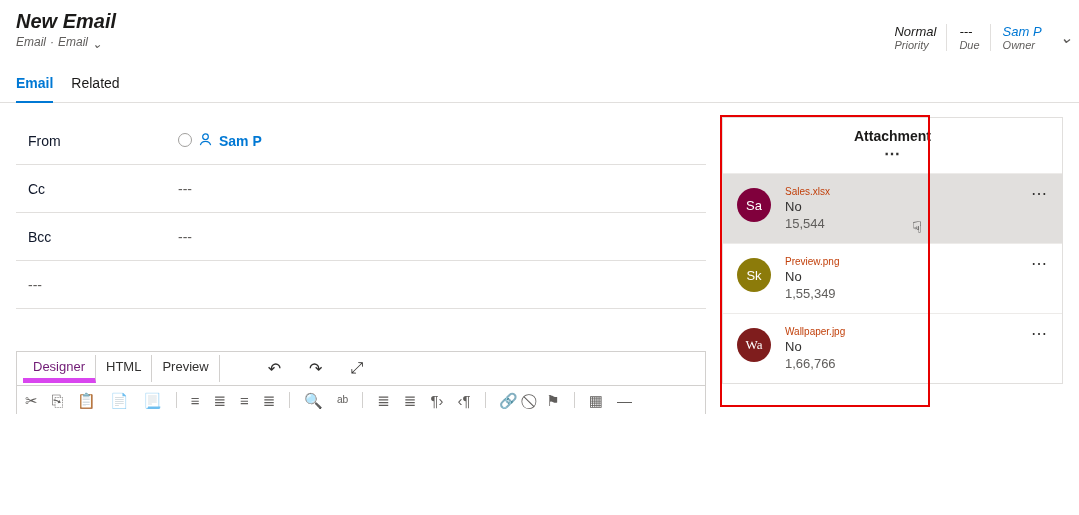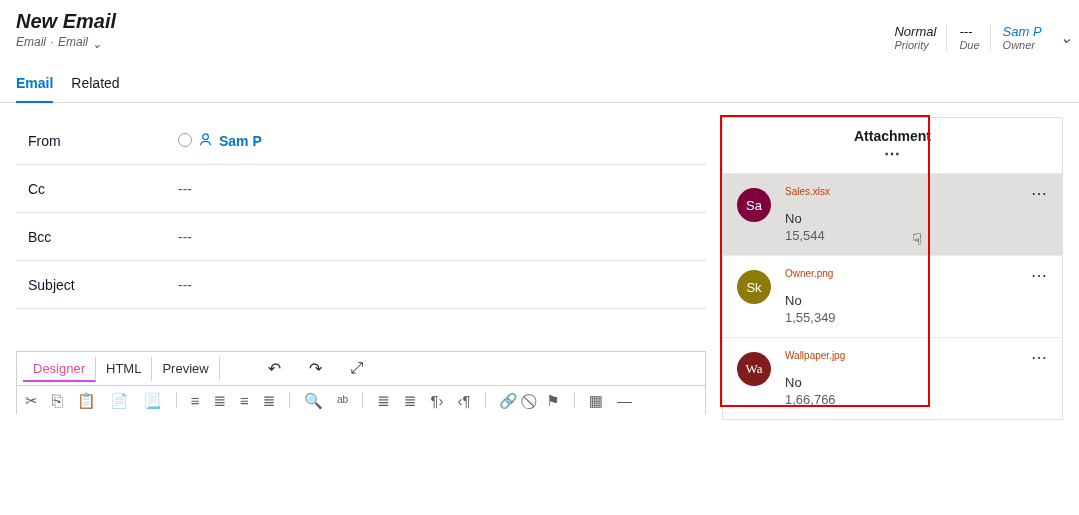--- a/index.html
+++ b/index.html
@@ -125,21 +125,21 @@
     border-bottom:1px solid #d2d0ce;
   }
   .dt-tabs{ display:flex; gap:0;}
   .dt-tab{
     padding:4px 10px;
     font-size:13px;
     color:#323130;
     cursor:pointer;
     border-right:1px solid #d2d0ce;
   }
-  .dt-tab.active{ color:#ec4899; border-bottom:2px solid #d946ef; margin-bottom:-1px;}
+  .dt-tab.active{ color:#701a75; border-bottom:5px solid #d946ef; margin-bottom:-1px;}
   .dt-icons{
     display:flex;
     gap:28px;
     margin-left:48px;
     color:#323130;
   }
   .dt-icons span{ font-size:16px; }
   .dt-bottom{
     display:flex;
     align-items:center;
@@ -189,21 +189,21 @@
     width:34px;height:34px;border-radius:50%;
     display:flex;align-items:center;justify-content:center;
     color:#fff;font-size:13px;
     flex-shrink:0;
     margin-top:2px;
   }
   .avatar.c1{ background:#80003c;}
   .avatar.c2{ background:#8c7b0a;}
   .avatar.c3{ background:#7f1d1d;font-family:Liberation Serif, serif;}
   .att-info .name{ font-size:10px; color:#c2410c;}
-  .att-info .flag{ font-size:13px; color:#323130; margin-top:14px;}
+  .att-info .flag{ font-size:13px; color:#323130; margin-top:2px;}
   .att-info .size{ font-size:13px; color:#605e5c; margin-top:2px;}
   .attach-item .more-dots{ position:absolute; right:14px; top:10px;}
   .cursor-hand{
     position:absolute;
     font-size:16px;
     color:#000;
     pointer-events:none;
   }
 </style>
 </head>
@@ -263,21 +263,20 @@
       <div class="flabel">Cc</div>
       <div class="fval plain">---</div>
     </div>
 
     <div class="field-row">
       <div class="flabel">Bcc</div>
       <div class="fval plain">---</div>
     </div>
 
     <div class="field-row">
-      <div class="flabel">Subject</div>
       <div class="fval plain">---</div>
     </div>
 
     <div class="designer-toolbar">
       <div class="dt-top">
         <div class="dt-tabs">
           <div class="dt-tab active">Designer</div>
           <div class="dt-tab">HTML</div>
           <div class="dt-tab">Preview</div>
         </div>
@@ -332,21 +331,21 @@
           <div class="flag">No</div>
           <div class="size">15,544</div>
         </div>
         <span class="more-dots">⋯</span>
         <span class="cursor-hand" style="right:140px; bottom:6px;">☟</span>
       </div>
 
       <div class="attach-item">
         <div class="avatar c2">Sk</div>
         <div class="att-info">
-          <div class="name">Owner.png</div>
+          <div class="name">Preview.png</div>
           <div class="flag">No</div>
           <div class="size">1,55,349</div>
         </div>
         <span class="more-dots">⋯</span>
       </div>
 
       <div class="attach-item">
         <div class="avatar c3">Wa</div>
         <div class="att-info">
           <div class="name">Wallpaper.jpg</div>

